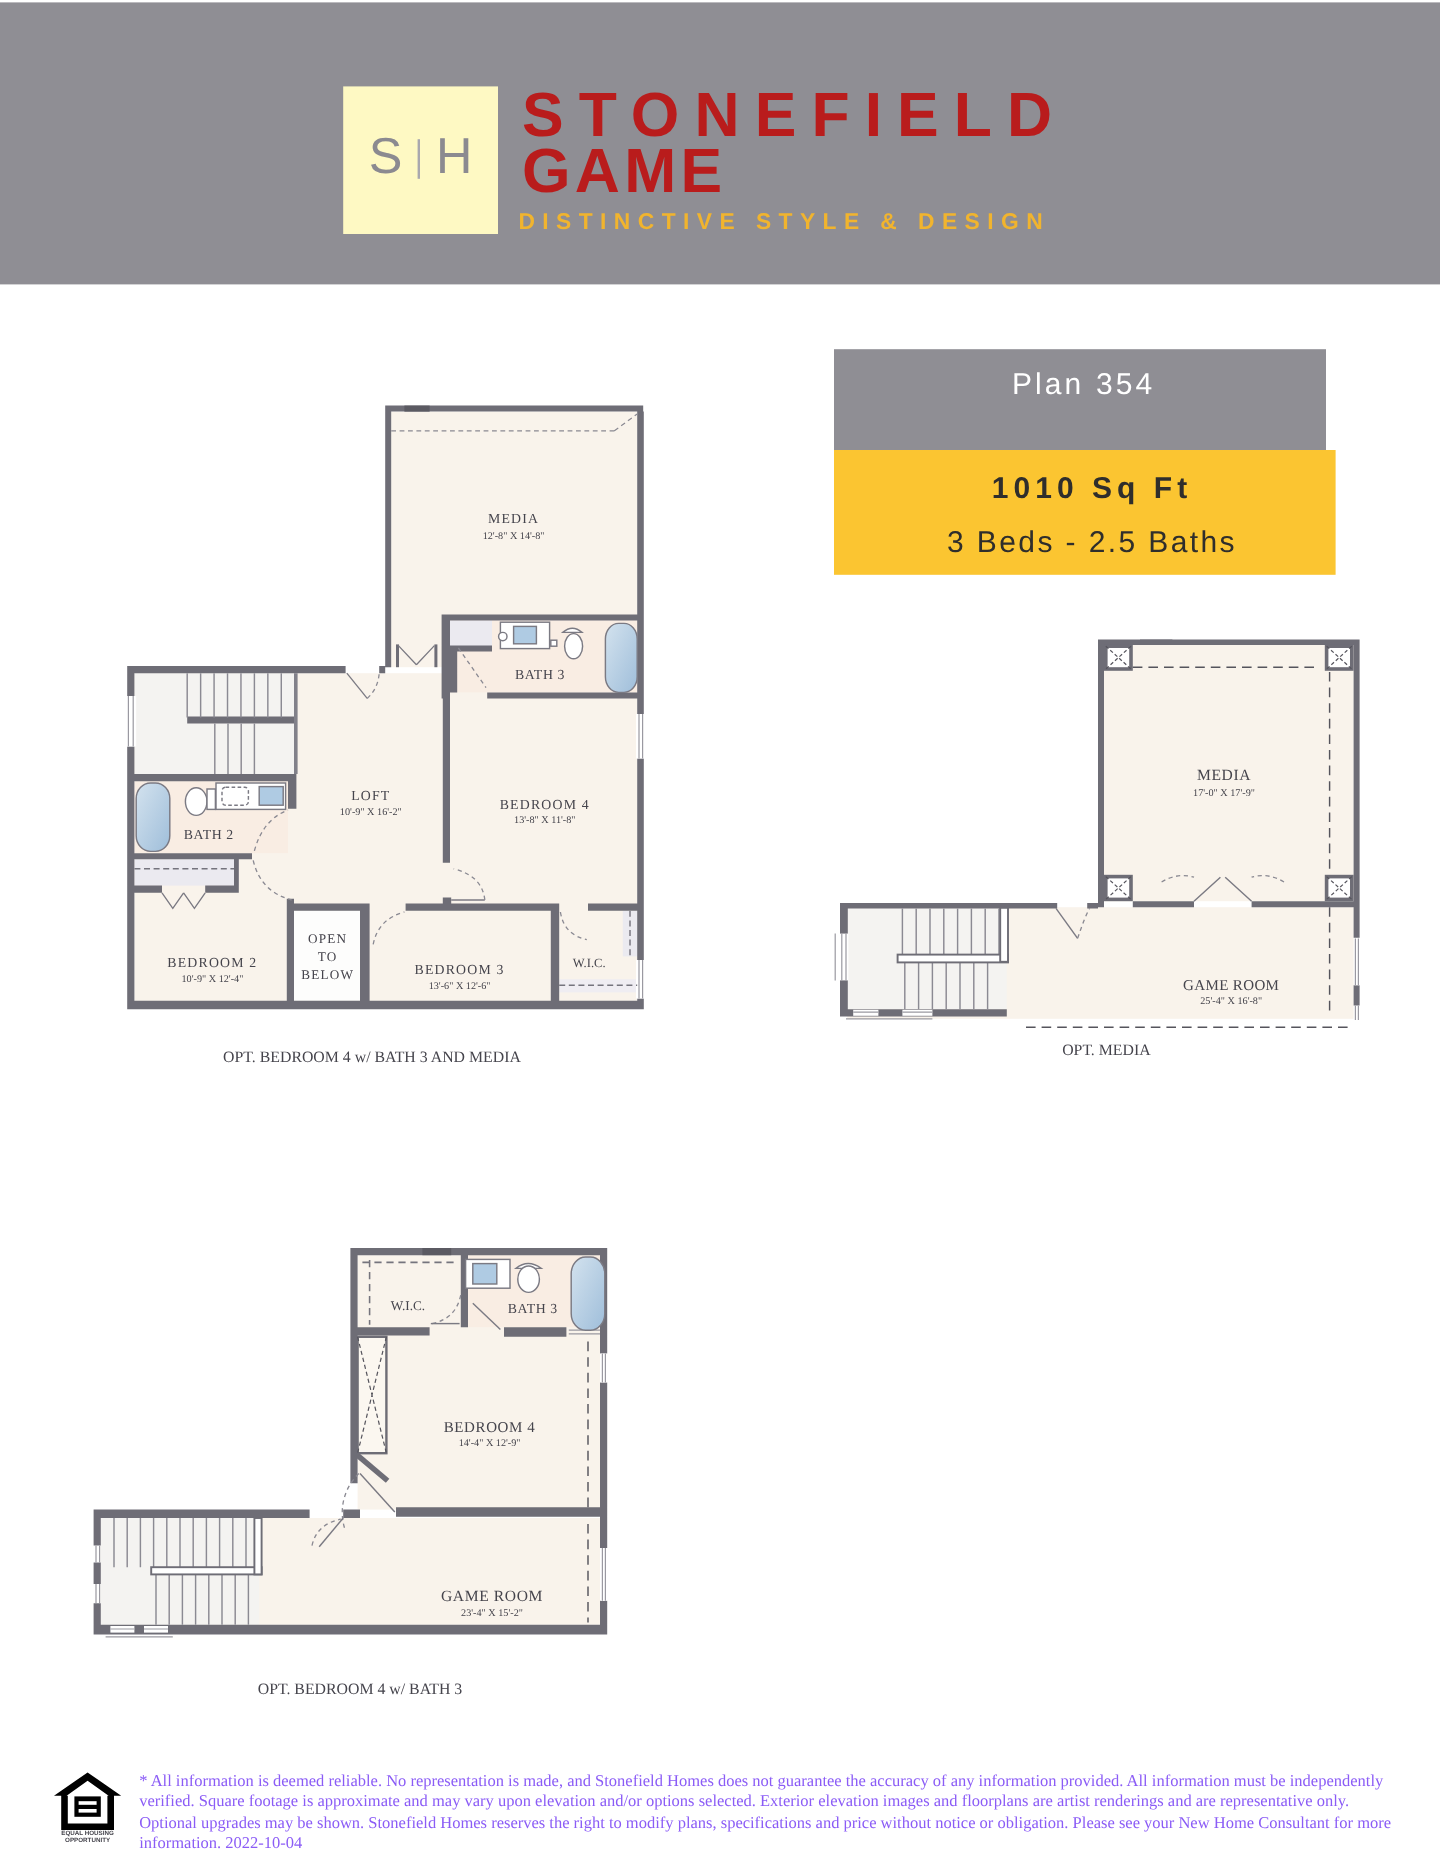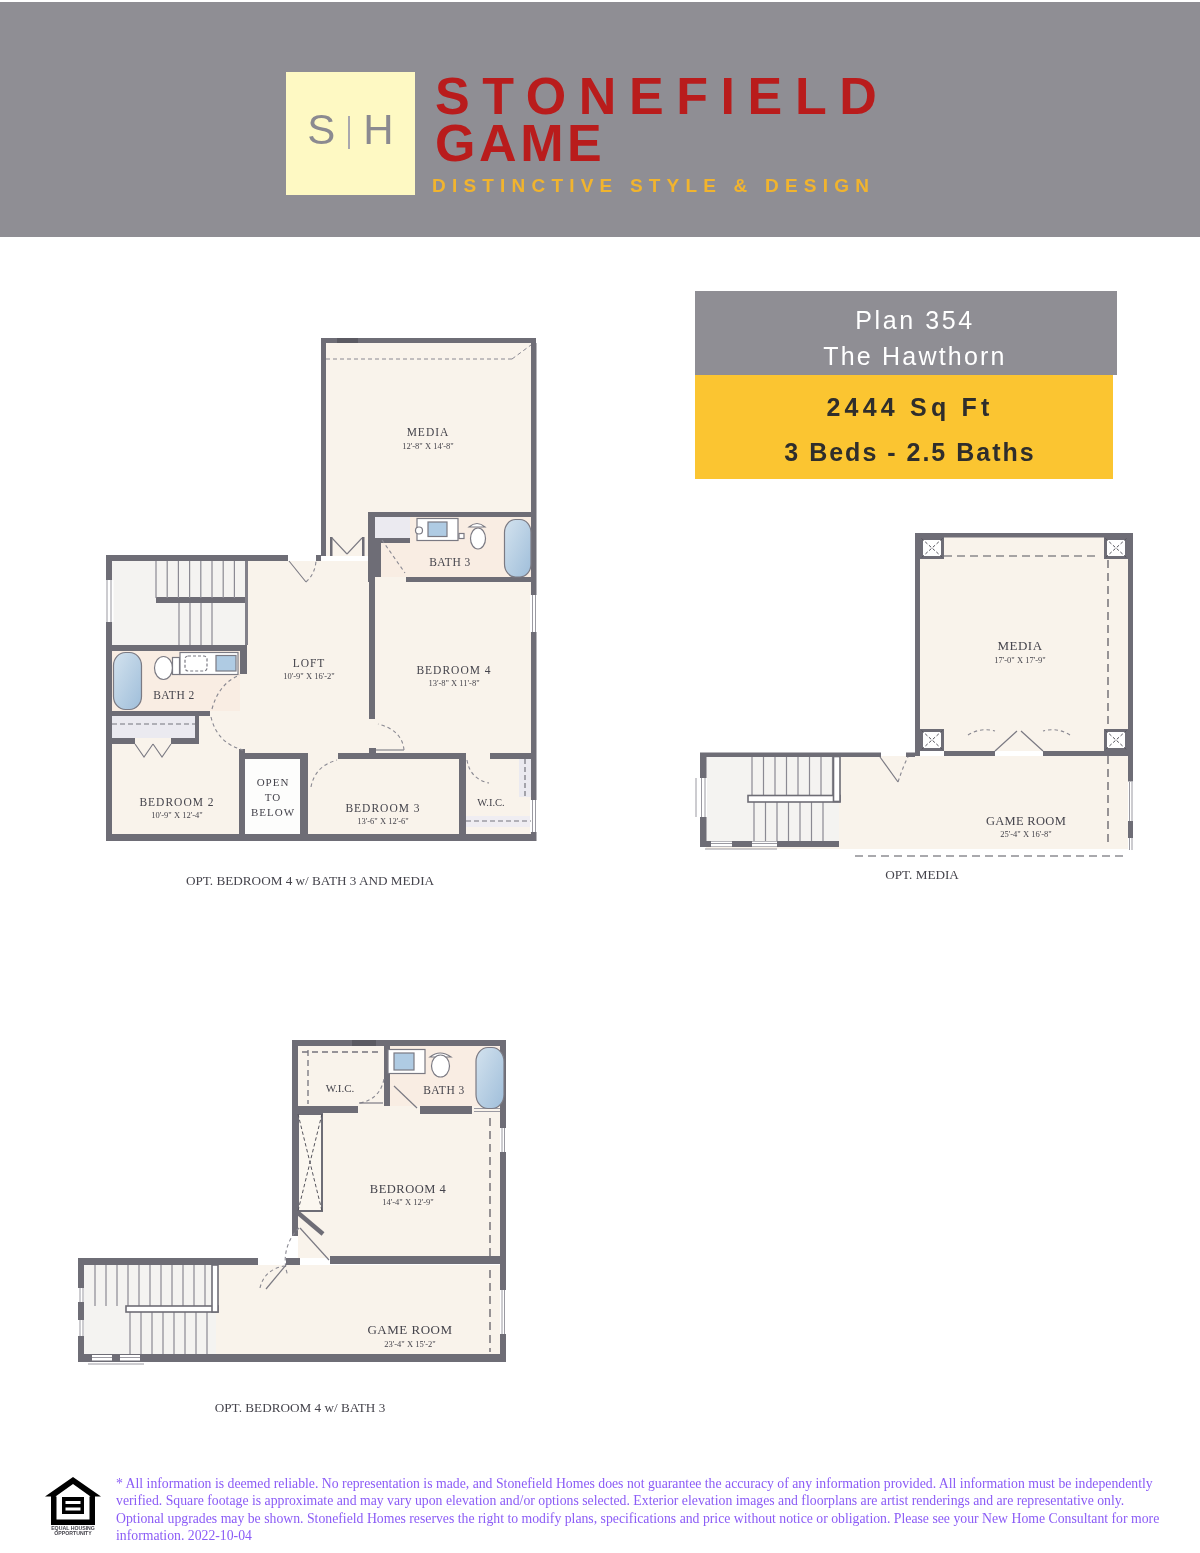--- a/index.html
+++ b/index.html
@@ -5,43 +5,42 @@
 html,body{margin:0;padding:0;background:#fff;}
 body{width:1200px;height:1553px;position:relative;font-family:"Liberation Sans",sans-serif;overflow:hidden;}
 .abs{position:absolute;}
 #hdr{left:0;top:2px;width:1200px;height:235px;background:#8F8E94;}
 #logo{left:286px;top:72px;width:129px;height:123px;background:#fef9c3;display:flex;align-items:center;justify-content:center;}
 #logo .s{color:#8B8A90;font-size:42px;letter-spacing:0;margin-bottom:8px;}
 #logo .bar{display:inline-block;width:2px;height:33px;background:#A9A8AE;margin:0 13px;vertical-align:-5px;}
 #t1{left:435px;top:73px;color:#b91c1c;font-weight:bold;font-size:52px;letter-spacing:12.6px;line-height:47px;}
 #t1 .h{letter-spacing:3.6px;}
 #t2{left:432px;top:175px;color:#F1B42E;font-size:19px;letter-spacing:6.2px;font-weight:bold;}
-#box1{left:695px;top:291px;width:418px;height:84px;background:#8F8E94;color:#FFFFFF;text-align:center;padding-left:18px;box-sizing:content-box;width:404px;}
+#box1{left:695px;top:291px;width:418px;height:84px;background:#8F8E94;color:#FFFFFF;text-align:center;padding-left:6px;box-sizing:content-box;width:404px;}
 #box1 .l1{margin-top:15px;font-size:25px;letter-spacing:2.6px;}
 #box1 .l2{margin-top:7px;font-size:25px;letter-spacing:2.2px;}
 #box2{left:695px;top:375px;width:418px;height:104px;background:#FBC531;color:#2F2E2C;text-align:center;padding-left:12px;box-sizing:content-box;width:406px;}
 #box2 .l1{margin-top:18px;font-size:25px;letter-spacing:4.2px;font-weight:bold;}
-#box2 .l2{margin-top:16px;font-size:25px;letter-spacing:2px;font-weight:bold;}
+#box2 .l2{margin-top:16px;font-size:25px;letter-spacing:2px;font-weight:normal;}
 #ftxt{left:116px;top:1475px;width:1060px;font-family:"Liberation Serif",serif;font-size:13.75px;line-height:17.4px;color:#8b5cf6;}
 svg text{font-family:"Liberation Serif",serif;fill:#45444C;}
 </style>
 </head>
 <body>
 <div class="abs" id="hdr"></div>
 <div class="abs" id="logo">
     <span class="s">S<span class="bar"></span>H</span>
   </div>
 <div class="abs" id="t1">STONEFIELD<br><span class="h">GAME</span></div>
 <div class="abs" id="t2">DISTINCTIVE STYLE &amp; DESIGN</div>
 <div class="abs" id="box1">
     <div class="l1">Plan 354</div>
-    <div class="l2">The Hawthorn</div>
   </div>
 <div class="abs" id="box2">
-    <div class="l1">2444 Sq Ft</div>
+    <div class="l1">1010 Sq Ft</div>
     <div class="l2">3 Beds - 2.5 Baths</div>
   </div>
 <svg class="abs" style="left:0;top:0" width="1200" height="1553" viewBox="0 0 1200 1553">
 <defs>
 <linearGradient id="tub" x1="0" y1="0" x2="1" y2="1">
 <stop offset="0" stop-color="#D3E2EE"></stop>
         <stop offset="1" stop-color="#9FBEDA"></stop>
 </linearGradient>
 </defs>
 

